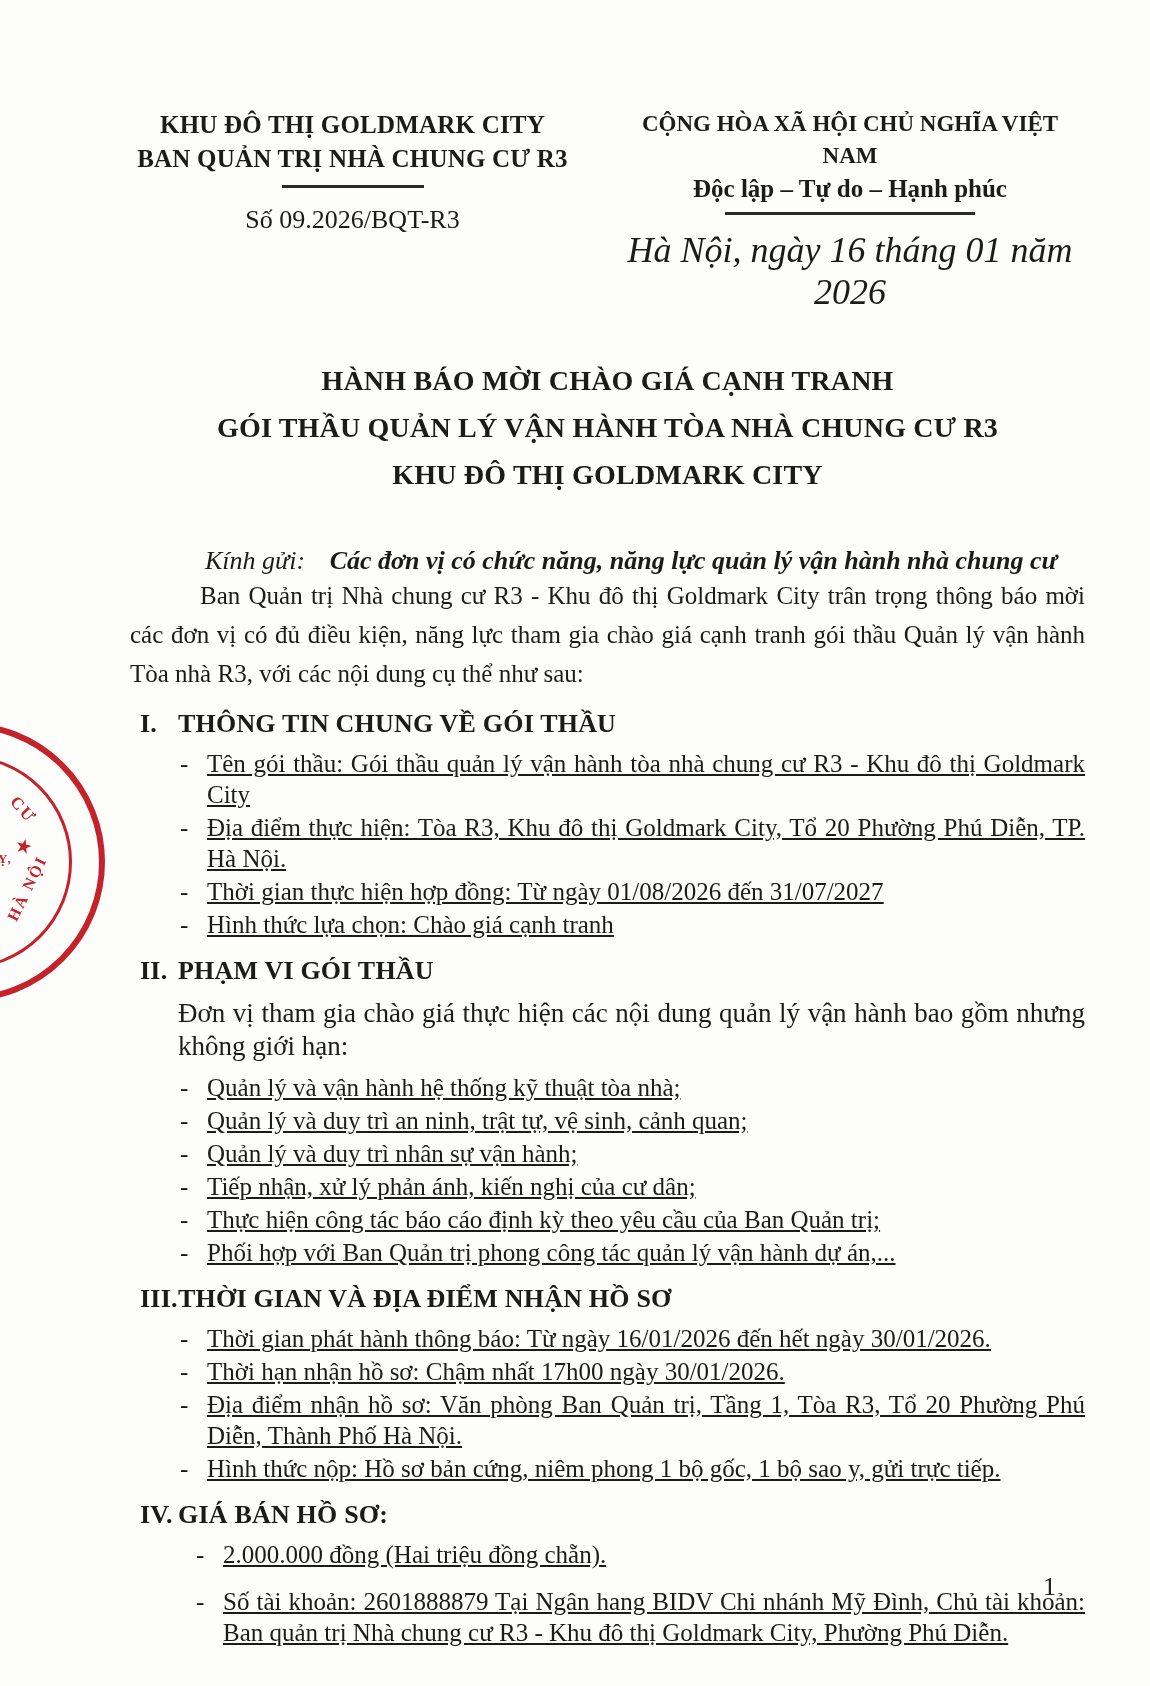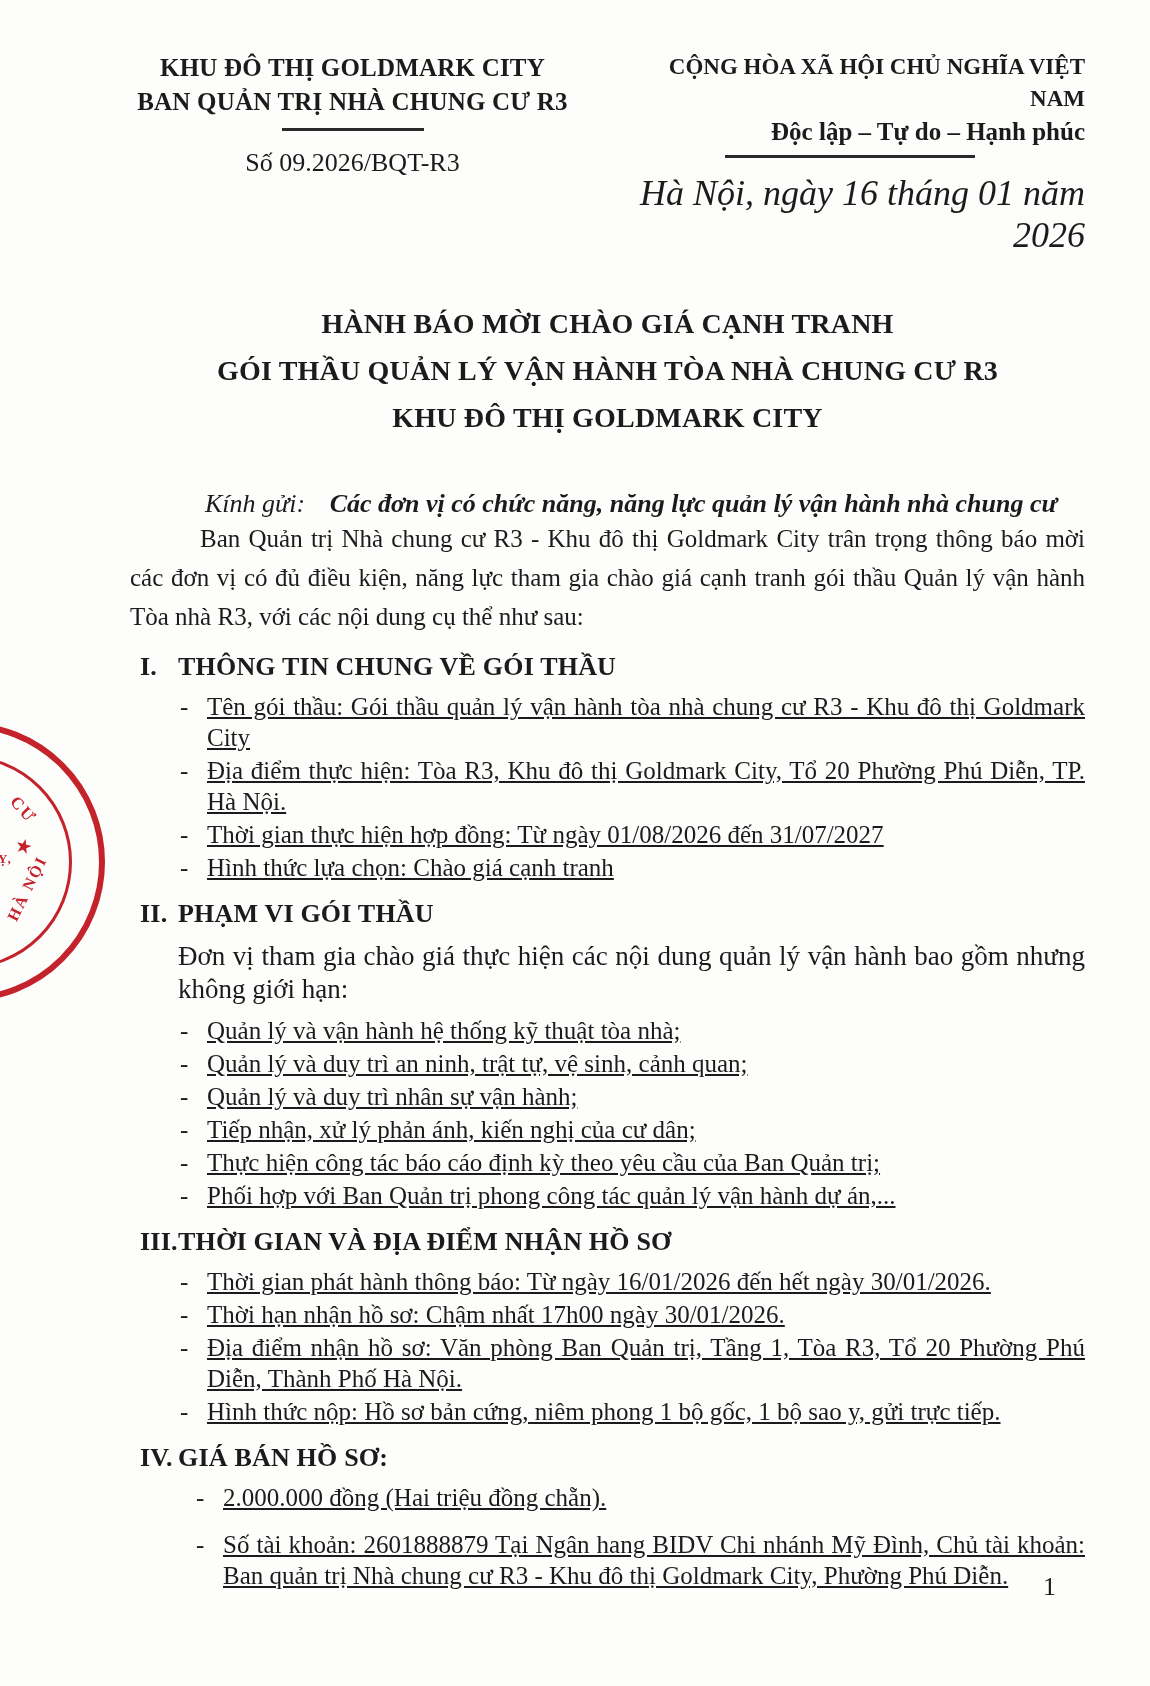--- a/index.html
+++ b/index.html
@@ -9,27 +9,27 @@
   .page {
     position: relative;
     width: 1150px;
     height: 1686px;
     margin: 0 auto;
     background: #fdfdfc;
     overflow: hidden;
   }
   .content {
     position: relative;
-    padding: 51px 65px 0 130px;
+    padding: 108px 65px 0 130px;
   }
 
   
   .header { display: flex; }
   .h-left  { width: 445px; text-align: center; }
-  .h-right { width: 470px; margin-left: 40px; text-align: right; }
+  .h-right { width: 470px; margin-left: 40px; text-align: center; }
   .h-left .h-line1, .h-left .h-line2 {
     font-weight: bold; font-size: 25px; line-height: 34px; letter-spacing: 0.2px;
   }
   .h-right .h-line1 { font-weight: bold; font-size: 23px; line-height: 32px; }
   .h-right .h-line2 { font-weight: bold; font-size: 25px; line-height: 33px; }
   .rule { border-top: 3px solid #2a2a2a; height: 0; }
   .rule-left  { width: 142px; margin: 9px auto 0; }
   .rule-right { width: 250px; margin: 7px auto 0; }
   .doc-number { font-size: 26px; margin-top: 17px; }
   .date-line  { font-style: italic; font-size: 36px; margin-top: 14px; }

